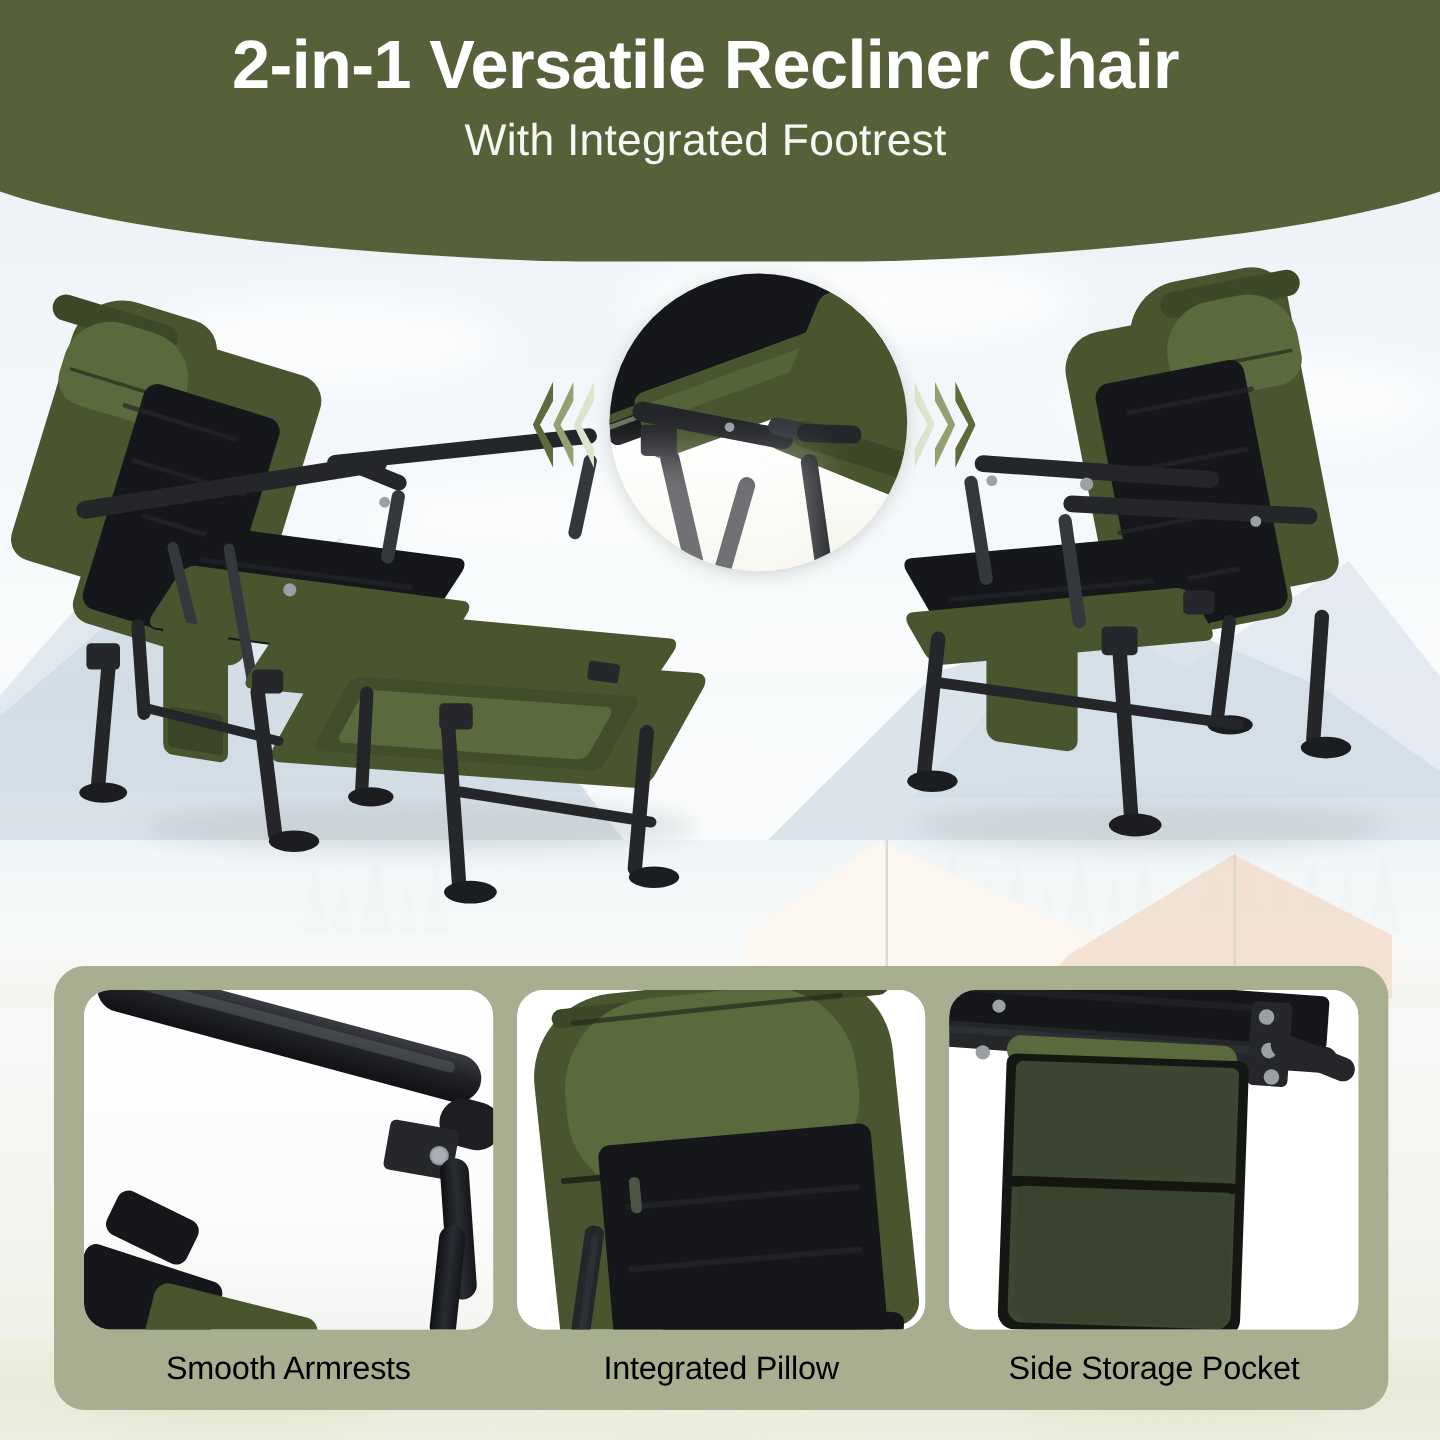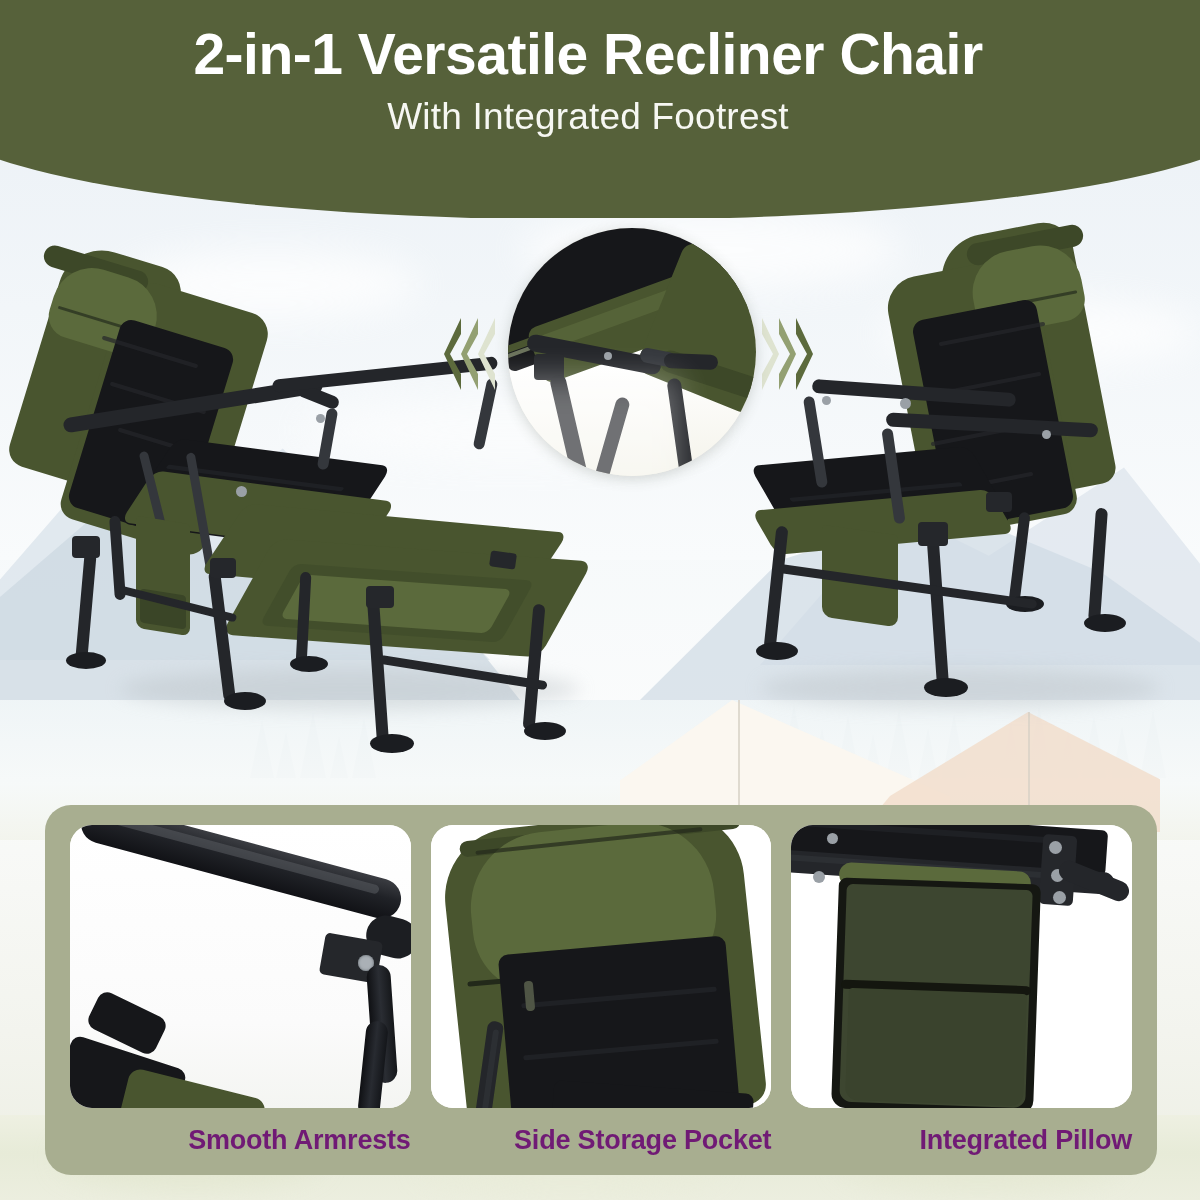--- a/index.html
+++ b/index.html
@@ -82,22 +82,22 @@
   .chev { width:17px; height:72px; }
 
   
   .panel { position:absolute; left:45px; top:805px; width:1112px; height:370px;
      background:#a8ae90; border-radius:26px; z-index:25; }
   .cards { position:absolute; left:25px; top:20px; width:1062px; height:283px;
      display:flex; gap:20px; }
   .card { position:relative; flex:1; background:#ffffff; border-radius:22px; overflow:hidden; }
   .captions { position:absolute; left:25px; top:312px; width:1062px; height:46px;
      display:flex; gap:20px; }
-  .caption { flex:1; text-align:right; font-size:27px; font-weight:700;
-     color:#701a75; line-height:46px; letter-spacing:-0.2px; }
+  .caption { flex:1; text-align:center; font-size:27px; font-weight:400;
+     color:#000000; line-height:46px; letter-spacing:-0.2px; }
 </style>
 </head>
 <body>
 
 <div class="page">
 
   <div class="scene">
     <div class="sky"></div>
 
     <div class="cloudwisp" style="left:120px;  top:250px; width:300px; height:70px;"></div>
@@ -393,22 +393,22 @@
           <div style="position:absolute; left:50px; top:158px; width:190px; height:9px;
                       background:#14160f; border-radius:5px; transform:rotate(2deg);"></div>
           <div style="position:absolute; left:56px; top:166px; width:178px; height:112px;
                       background:#3a432d; border-radius:4px 4px 12px 12px; transform:rotate(2deg);"></div>
         </div>
       </div>
     </div>
 
     <div class="captions">
       <div class="caption">Smooth Armrests</div>
+      <div class="caption">Integrated Pillow</div>
       <div class="caption">Side Storage Pocket</div>
-      <div class="caption">Integrated Pillow</div>
     </div>
   </div>
 
   <div class="header">
     <div class="header-fill"></div>
     <div class="header-text">
       <div class="title">2-in-1 Versatile Recliner Chair</div>
       <div class="subtitle">With Integrated Footrest</div>
     </div>
   </div>

